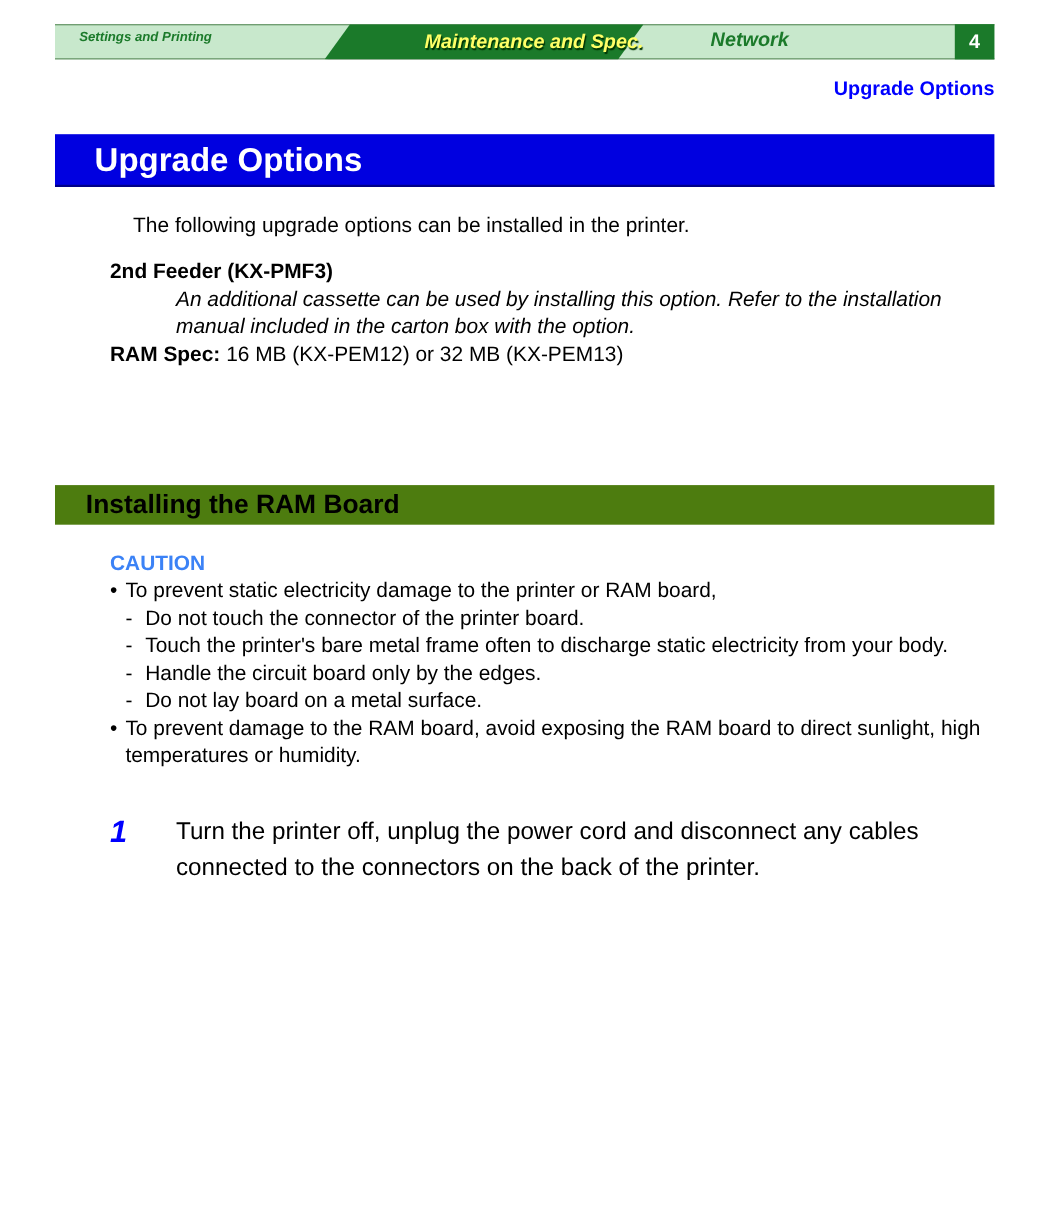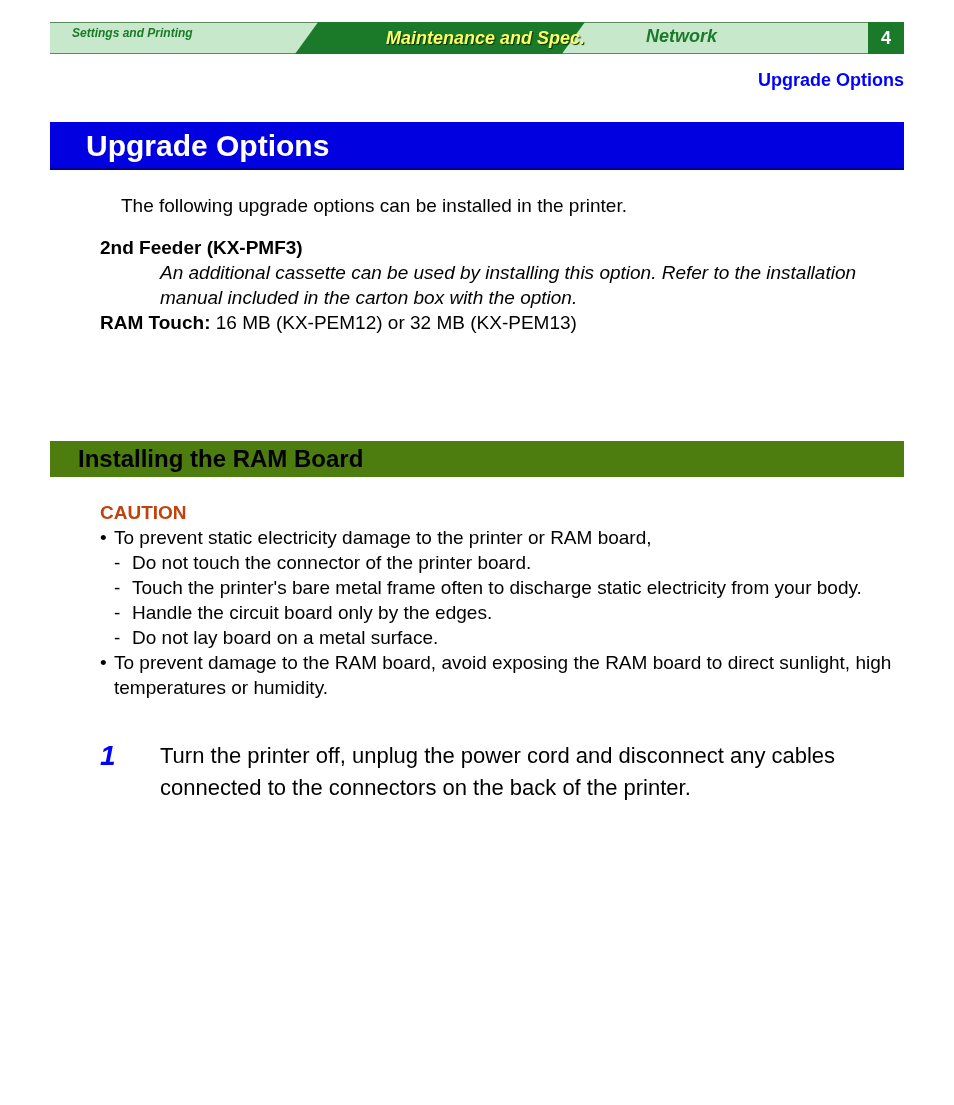--- a/index.html
+++ b/index.html
@@ -136,21 +136,21 @@
   }
   .caution-block {
     position: absolute;
     top: 500px;
     left: 100px;
     width: 805px;
     font-size: 19px;
     line-height: 25px;
   }
   .caution-block .caution-label {
-    color: #c2410c;
+    color: #3b82f6;
     font-weight: bold;
   }
   .caution-block .bullet-row { display: flex; }
   .caution-block .bullet-row .sym { width: 14px; flex: none; }
   .caution-block .dash-row { display: flex; padding-left: 14px; }
   .caution-block .dash-row .sym { width: 18px; flex: none; }
   .caution-block .dash-row .txt { flex: 1; }
   .step-block {
     position: absolute;
     top: 740px;
@@ -190,21 +190,21 @@
 <div class="heading-bar">Upgrade Options</div>
 
 <div class="intro">The following upgrade options can be installed in the printer.</div>
 
 <div class="options-block">
   <div>
     <span class="label">2nd Feeder (KX-PMF3)</span>
   </div>
   <div class="indent">An additional cassette can be used by installing this option. Refer to the installation manual included in the carton box with the option.</div>
   <div>
-    <span class="label">RAM Touch:</span><span> 16 MB (KX-PEM12) or 32 MB (KX-PEM13)</span>
+    <span class="label">RAM Spec:</span><span> 16 MB (KX-PEM12) or 32 MB (KX-PEM13)</span>
   </div>
 </div>
 
 <div class="subheading-bar">Installing the RAM Board</div>
 
 <div class="caution-block">
   <div class="caution-label">CAUTION</div>
   <div class="bullet-row">
     <span class="sym">•</span>
     <span>To prevent static electricity damage to the printer or RAM board,</span>

